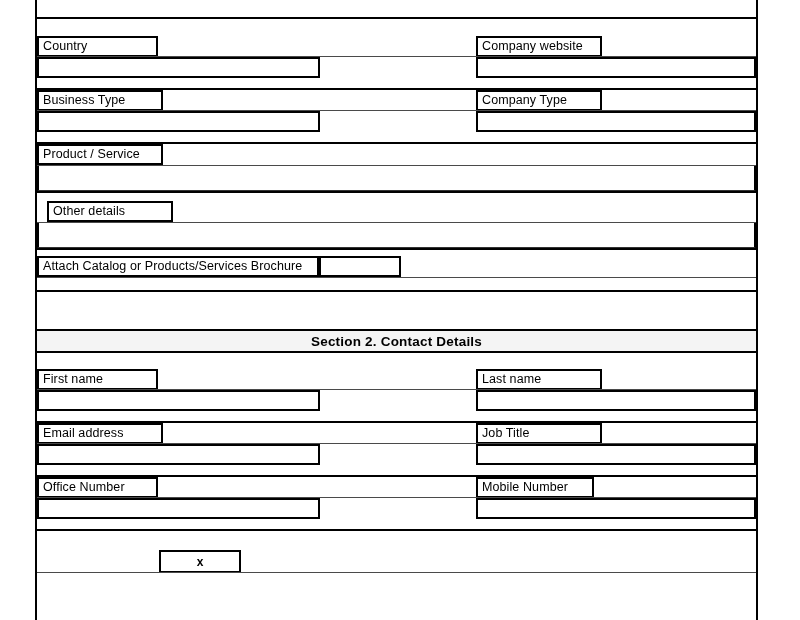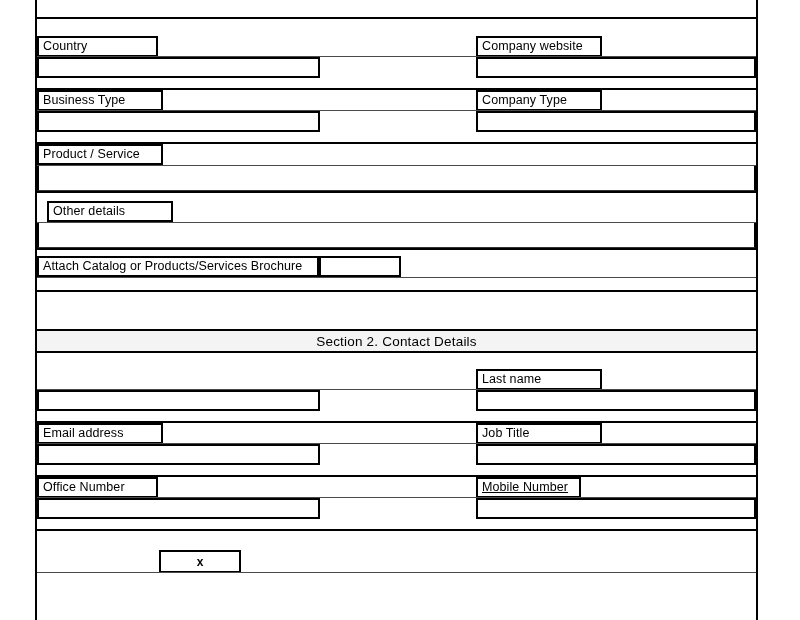--- a/index.html
+++ b/index.html
@@ -88,21 +88,21 @@
   .section-band {
     position: absolute;
     box-sizing: border-box;
     background: #f4f4f4;
     border-top: 2px solid #000;
     border-bottom: 2px solid #000;
     display: flex;
     align-items: center;
     justify-content: center;
     font-size: 13.5px;
-    font-weight: normal;
+    font-weight: bold;
     letter-spacing: 0.2px;
   }
 
   .spacer-band {
     position: absolute;
     box-sizing: border-box;
     border-top: 2px solid #000;
     border-bottom: 2px solid #000;
     background: #ffffff;
   }
@@ -146,41 +146,42 @@
 
     <div class="label-box" style="left:0px; top:256px; width:282px; height:21px;">Attach Catalog or Products/Services Brochure</div>
     <div class="input-box" style="left:282px; top:256px; width:82px; height:21px;"></div>
     <div class="hline thin" style="top:277px; width:719px;"></div>
     <div class="hline" style="top:290px; width:719px;"></div>
 
     <div class="spacer-band" style="left:0px; top:290px; width:719px; height:41px;"></div>
 
     <div class="section-band" style="left:0px; top:329px; width:719px; height:24px;">Section 2. Contact Details</div>
 
+    <div class="label-box" style="left:0px; top:369px; width:121px; height:21px;">First name</div>
     <div class="input-box" style="left:0px; top:390px; width:283px; height:21px;"></div>
 
     <div class="label-box" style="left:439px; top:369px; width:126px; height:21px;">Last name</div>
     <div class="input-box" style="left:439px; top:390px; width:280px; height:21px;"></div>
 
     <div class="hline thin" style="top:389px; width:719px;"></div>
     <div class="hline" style="top:421px; width:719px;"></div>
 
     <div class="label-box" style="left:0px; top:423px; width:126px; height:21px;">Email address</div>
     <div class="input-box" style="left:0px; top:444px; width:283px; height:21px;"></div>
 
     <div class="label-box" style="left:439px; top:423px; width:126px; height:21px;">Job Title</div>
     <div class="input-box" style="left:439px; top:444px; width:280px; height:21px;"></div>
 
     <div class="hline thin" style="top:443px; width:719px;"></div>
     <div class="hline" style="top:475px; width:719px;"></div>
 
     <div class="label-box" style="left:0px; top:477px; width:121px; height:21px;text-align:center;">Office Number</div>
     <div class="input-box" style="left:0px; top:498px; width:283px; height:21px;"></div>
 
-    <div class="label-box" style="left:439px; top:477px; width:105px; height:21px;text-decoration:underline;">Mobile Number</div>
+    <div class="label-box" style="left:439px; top:477px; width:118px; height:21px;">Mobile Number</div>
     <div class="input-box" style="left:439px; top:498px; width:280px; height:21px;"></div>
 
     <div class="hline thin" style="top:497px; width:719px;"></div>
     <div class="hline" style="top:529px; width:719px;"></div>
 
     <div class="value-box" style="left:122px; top:550px; width:82px; height:23px;">x</div>
     <div class="hline thin" style="top:572px; width:719px;"></div>
 
   </div>
 </div>

